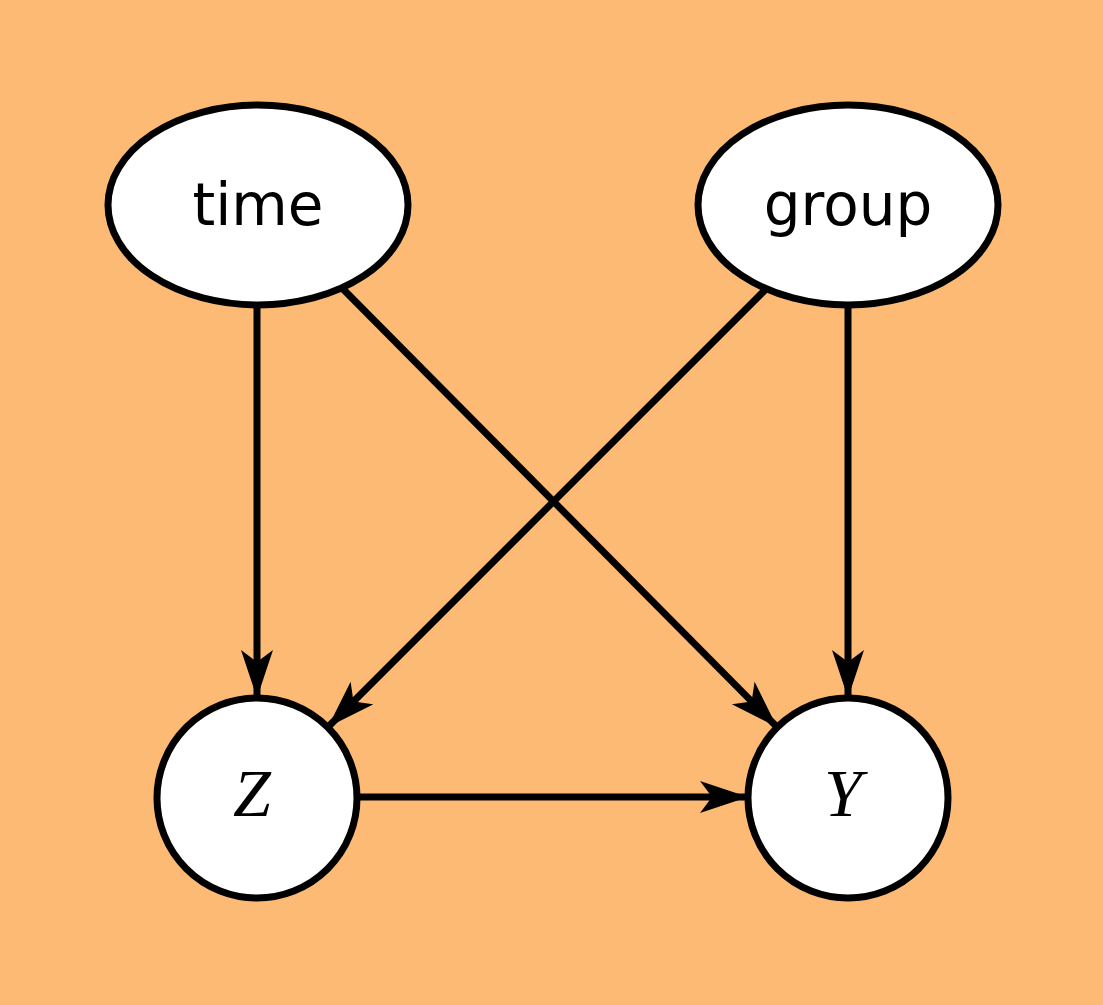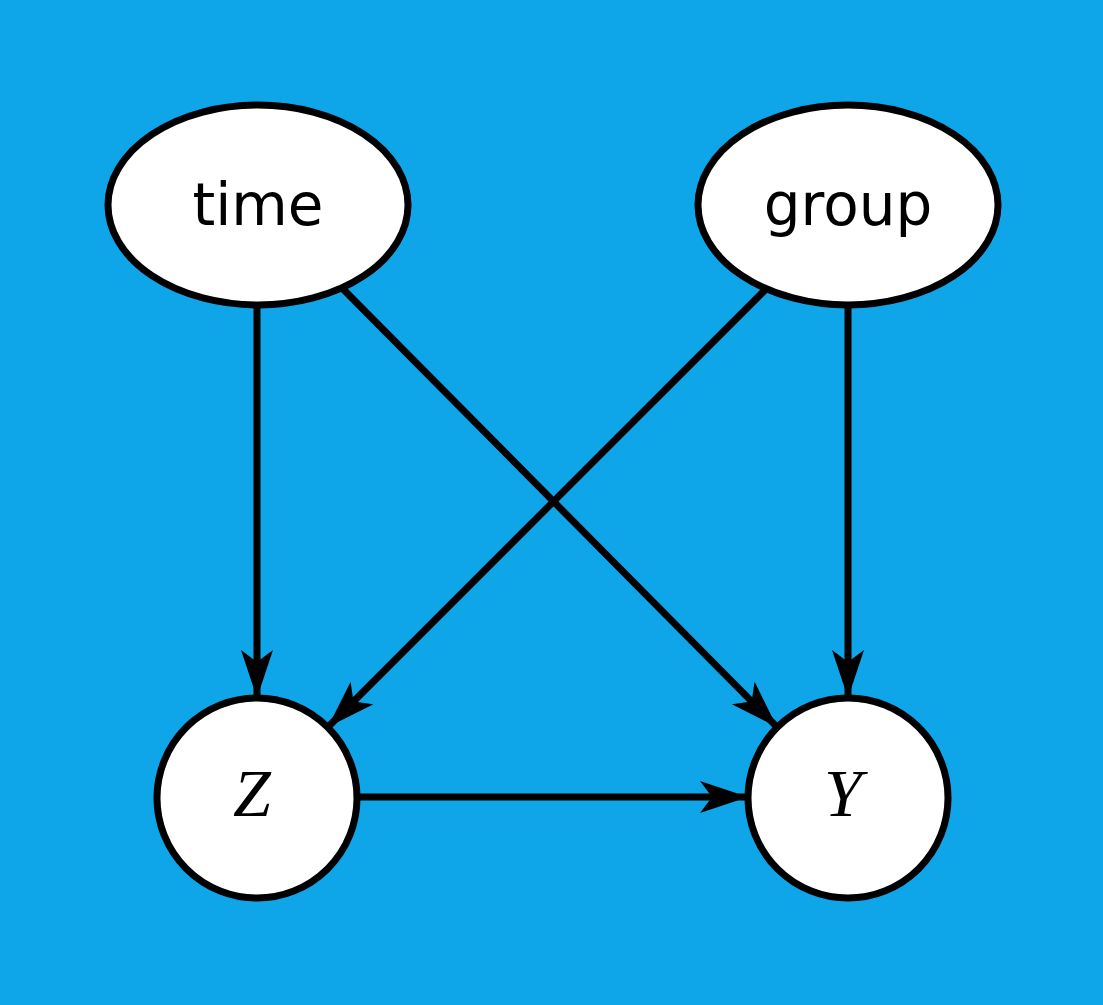--- a/index.html
+++ b/index.html
@@ -4,21 +4,21 @@
 <style>
   html, body {
     margin: 0;
     padding: 0;
     background: #ffffff;
   }
   .canvas {
     position: relative;
     width: 1103px;
     height: 1005px;
-    background: #0ea5e9;
+    background: #fdba74;
     overflow: hidden;
     text-decoration: underline;
   }
   svg { display: block; }
   .node-shape {
     fill: #ffffff;
     stroke: #000000;
     stroke-width: 7;
   }
   .edge {

